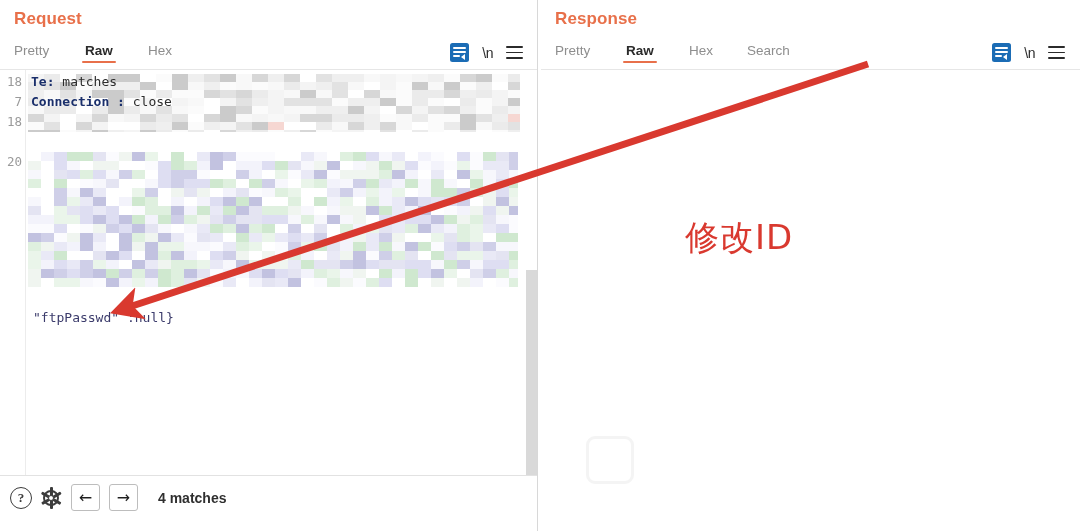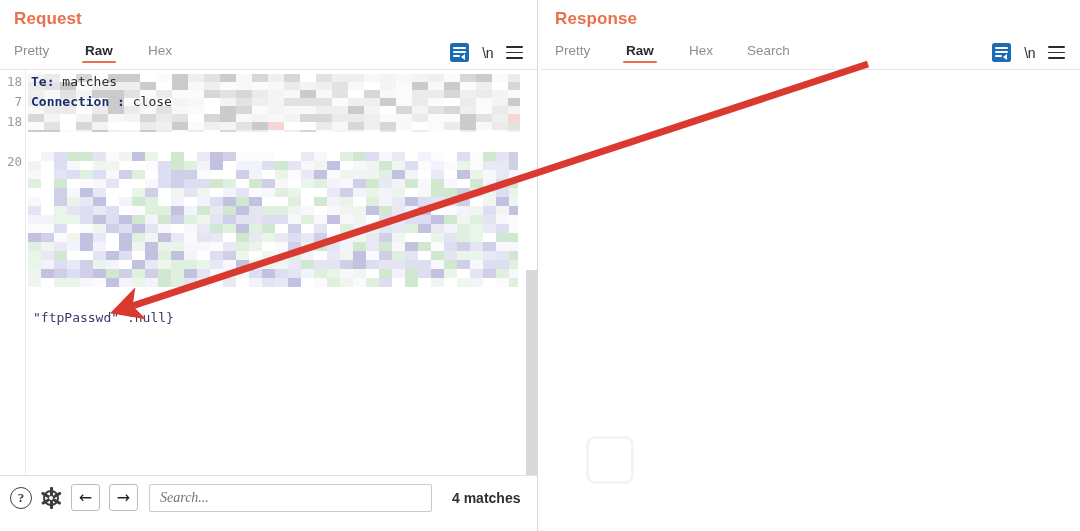--- a/index.html
+++ b/index.html
@@ -1218,23 +1218,20 @@
       <div class="ico-round">?</div>
       <div class="gear">
         <div class="tooth"></div>
           <div class="tooth t2"></div>
           <div class="tooth t3"></div>
         <div class="ring"></div>
           <div class="hole"></div>
       </div>
       <div class="navbtn">←</div>
       <div class="navbtn">→</div>
-      <div class="searchbox">
-        <input type="text" placeholder="Search..." style="">
-      </div>
       <div class="matches">4 matches</div>
     </div>
   </div>
 
   <div class="pane-divider"></div>
 
   <div class="pane" id="response-pane">
 
     <div class="pane-title">Response</div>
 
@@ -1267,20 +1264,21 @@
     <div class="tabstrip-rule"></div>
 
     <div class="editor" id="response-editor">
       <span></span>
     </div>
 
   </div>
 
   <div id="ghost-watermark"></div>
 
+  <div id="annotation-text">修改ID</div>
 
   <svg id="annotation-arrow" viewBox="0 0 1080 531">
     <defs>
       <marker id="ahead" markerWidth="5" markerHeight="5" refX="2.2" refY="2.5" orient="auto" markerUnits="strokeWidth">
         <path d="M0,0.1 L4.6,2.5 L0,4.9 L1.2,2.5 Z" fill="#d9392f"></path>
       </marker>
     </defs>
     <line id="arrow-line" stroke="#d9392f" stroke-width="7" stroke-linecap="butt" marker-end="url(#ahead)" x1="868" y1="64" x2="126" y2="308"></line>
   </svg>
 

